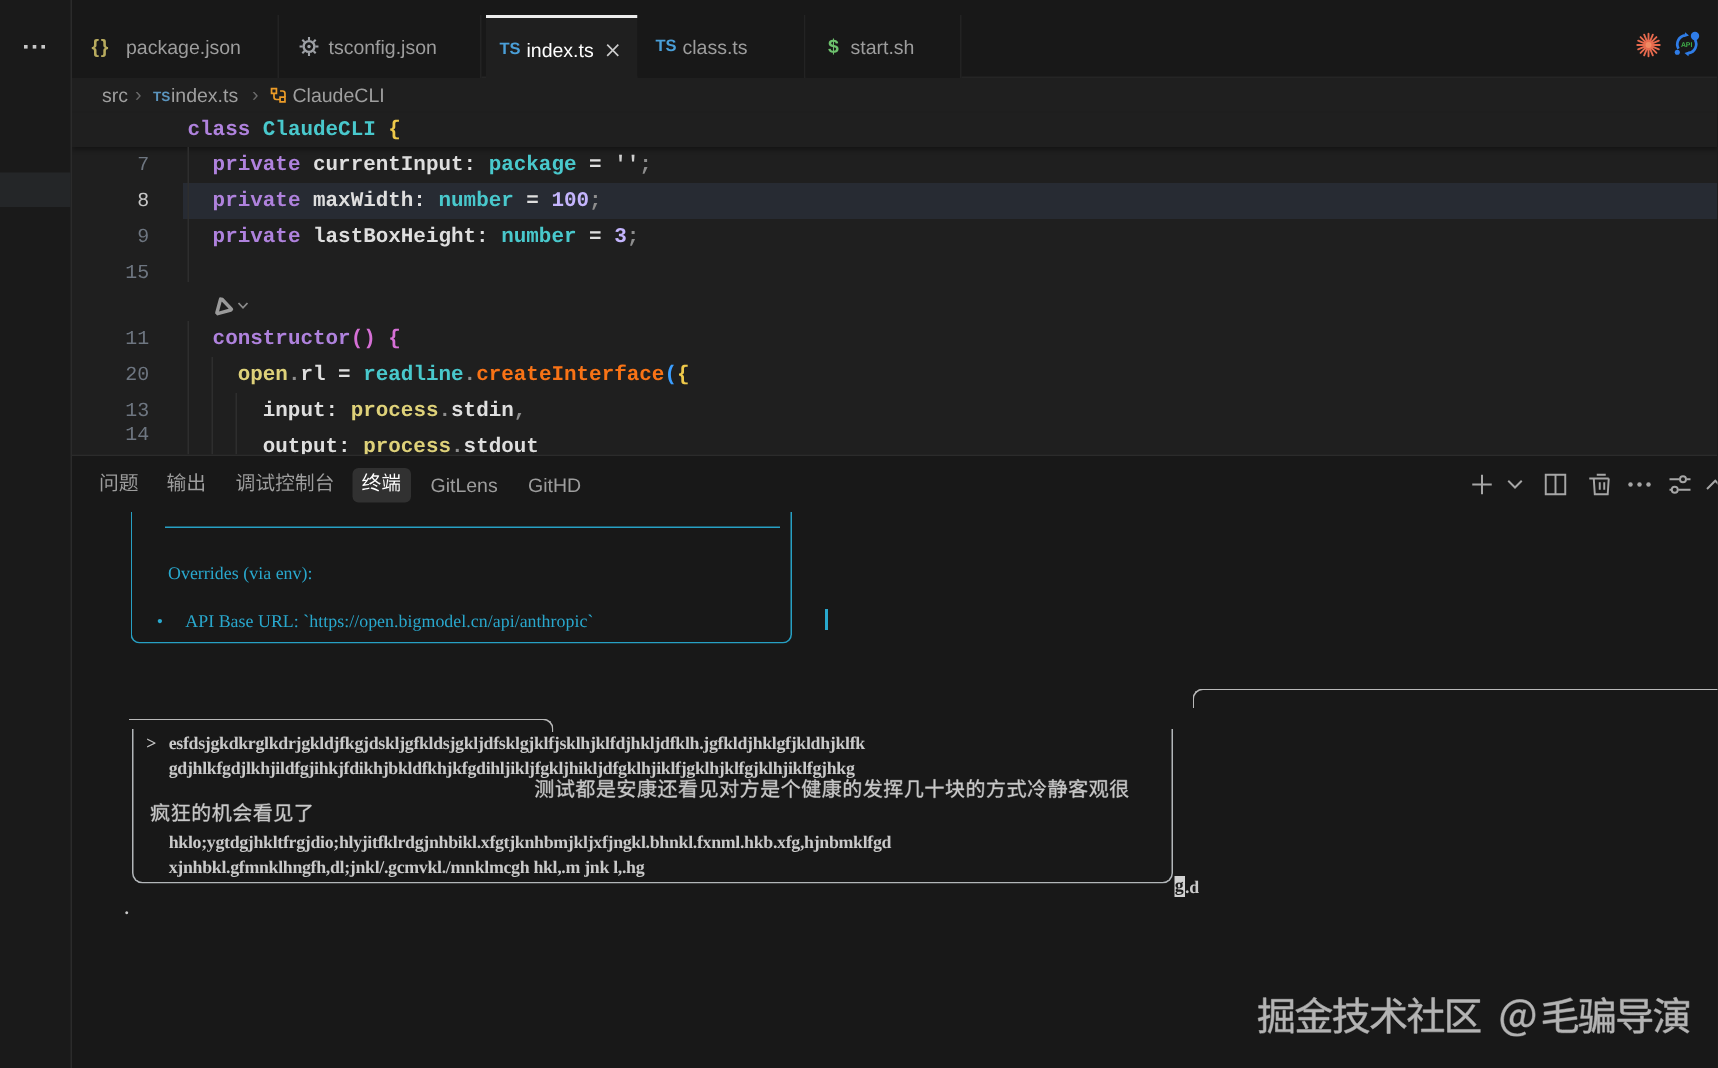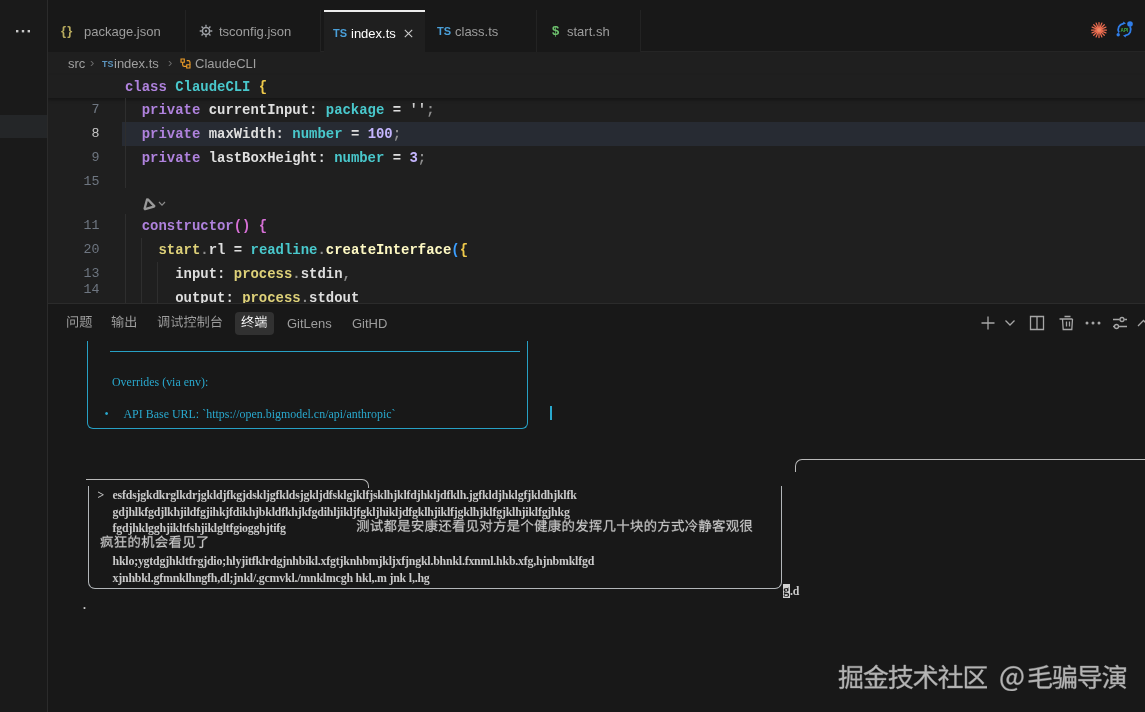--- a/index.html
+++ b/index.html
@@ -14,21 +14,21 @@
 .tab.active{background:#1f1f1f;border-top:2px solid #ececec;color:#fff;border-right:none}
 
 #editor{position:absolute;left:48px;top:52px;width:1097px;height:251px;background:#1f1f1f;overflow:hidden}
 #crumbs{position:absolute;left:0;top:0;width:1097px;height:23px;color:#9f9f9f;font-size:13px}
 #sticky{position:absolute;left:0;top:23px;width:1097px;height:22.5px;background:#1f1f1f;box-shadow:0 2px 3px rgba(0,0,0,.35)}
 #code{position:absolute;left:0;top:45.5px;width:1097px;height:206px}
 .cl{position:absolute;left:77px;white-space:pre;font-family:"Liberation Mono",monospace;font-size:13.95px;font-weight:700;color:#dedede;line-height:24px;height:24px}
 .ln{position:absolute;width:51.5px;text-align:right;color:#6e7681;font-family:"Liberation Mono",monospace;font-size:13.3px;font-weight:400;line-height:24px;height:24px}
 .hl8{position:absolute;left:74px;top:24px;width:1023px;height:24px;background:#272b33}
 .ig{position:absolute;width:1px;background:#2e2e2e}
-.kw{color:#af82dd}.ty{color:#49c8cc}.num{color:#c4b5fd}.pun{color:#8e8e8e}.yel{color:#ded179}.orc{color:#d670d6}.gold{color:#eec94a}.blu{color:#3b9eff}.orn{color:#fef9c3}.wh{color:#dedede}.qt{color:#cfcfcf}
+.kw{color:#af82dd}.ty{color:#49c8cc}.num{color:#c4b5fd}.pun{color:#8e8e8e}.yel{color:#ded179}.orc{color:#d670d6}.gold{color:#eec94a}.blu{color:#3b9eff}.orn{color:#f97316}.wh{color:#dedede}.qt{color:#cfcfcf}
 
 #panel{position:absolute;left:48px;top:303px;width:1097px;height:409px;background:#181818;border-top:1px solid #2b2b2b}
 .ptab{position:absolute;top:12px;color:#9d9d9d;font-size:13px}
 #termpill{position:absolute;left:187px;top:8px;width:39px;height:23px;background:#313131;border-radius:4px}
 
 #term{position:absolute;left:13px;top:37px;width:1097px;height:372px;font-family:Liberation Serif, serif;font-size:11.9px;letter-spacing:-0.21px;font-weight:700;color:#c9c9c9}
 .tl{position:absolute;white-space:pre;line-height:14px}
 .cyan{color:#29a8cd;font-weight:400;font-size:11.9px;letter-spacing:0.03px}
 #box1{position:absolute;left:26px;top:0px;width:441px;height:88px;border-left:1px solid #27a0c4;border-right:1px solid #27a0c4;border-bottom:1px solid #27a0c4;border-radius:0 0 6px 6px}
 #div1{position:absolute;left:49px;top:10px;width:410px;height:1px;background:#27a0c4}
@@ -124,21 +124,21 @@
     <div class="cl" style="top:48px">  <span class="kw">private</span> lastBoxHeight<span class="wh">:</span> <span class="ty">number</span> <span class="wh">=</span> <span class="num">3</span><span class="pun">;</span></div>
     <svg class="abs" style="left:93px;top:99px" width="15" height="14" viewBox="0 0 16 15">
           <g transform="rotate(-12 8 8)" fill="none" stroke="#9a9a9a" stroke-width="2.5" stroke-linecap="round">
             <path d="M8.6 2.7L13.7 11M7.6 2.4L3 11.4M3.4 12.1l9.7-.6"></path>
           </g>
         </svg>
     <svg class="abs" style="left:110px;top:103px" width="8" height="6" viewBox="0 0 8 6">
           <path fill="none" stroke="#8a8a8a" stroke-width="1.2" d="M1 1l3 3.2L7 1"></path>
         </svg>
     <div class="cl" style="top:116px">  <span class="kw">constructor</span><span class="orc">()</span> <span class="orc">{</span></div>
-    <div class="cl" style="top:140px">    <span class="yel">start</span><span class="pun">.</span>rl <span class="wh">=</span> <span class="ty">readline</span><span class="pun">.</span><span class="orn">createInterface</span><span class="blu">(</span><span class="gold">{</span></div>
+    <div class="cl" style="top:140px">    <span class="yel">open</span><span class="pun">.</span>rl <span class="wh">=</span> <span class="ty">readline</span><span class="pun">.</span><span class="orn">createInterface</span><span class="blu">(</span><span class="gold">{</span></div>
     <div class="cl" style="top:188px">      output<span class="wh">:</span> <span class="yel">process</span><span class="pun">.</span>stdout</div>
     <div class="cl" style="top:164px">      input<span class="wh">:</span> <span class="yel">process</span><span class="pun">.</span>stdin<span class="pun">,</span></div>
   </div>
 </div>
 <div id="panel">
   <div id="termpill"></div>
   <span class="ptab" style="left:239px">GitLens</span>
   <span class="ptab" style="left:304px">GitHD</span>
   <svg class="abs" style="left:930px;top:9px" width="220" height="20" viewBox="0 0 220 20">
         <g stroke="#a6a6a6" stroke-width="1.3" fill="none">
@@ -161,21 +161,20 @@
     <div class="tl cyan" style="left:51px;top:34px">Overrides (via env):</div>
     <div class="tl cyan" style="left:43.5px;top:66px">•</div>
     <div class="tl cyan" style="left:62.5px;top:66px">API Base URL: `https://open.bigmodel.cn/api/anthropic`</div>
     <div id="cursb"></div>
     <div id="cornerR"></div>
     <div id="corner2"></div>
     <div id="box2"></div>
     <div class="tl" style="left:36.5px;top:147px">&gt;</div>
     <div class="tl" style="left:51.5px;top:163.5px">gdjhlkfgdjlkhjildfgjihkjfdikhjbkldfkhjkfgdihljikljfgkljhikljdfgklhjiklfjgklhjklfgjklhjiklfgjhkg</div>
     <div class="tl" style="left:51.5px;top:147px">esfdsjgkdkrglkdrjgkldjfkgjdskljgfkldsjgkljdfsklgjklfjsklhjklfdjhkljdfklh.jgfkldjhklgfjkldhjklfk</div>
-    <div class="tl" style="left:51.5px;top:180px">fgdjhklgghjikltfshjiklgltfgiogghjtifg</div>
     <div class="tl" style="left:51.5px;top:213px">hklo;ygtdgjhkltfrgjdio;hlyjitfklrdgjnhbikl.xfgtjknhbmjkljxfjngkl.bhnkl.fxnml.hkb.xfg,hjnbmklfgd</div>
     <div class="tl" style="left:51.5px;top:229.5px">xjnhbkl.gfmnklhngfh,dl;jnkl/.gcmvkl./mnklmcgh hkl,.m jnk l,.hg</div>
     <div id="curblk">g</div>
     <div class="tl" style="left:729px;top:243px">.d</div>
     <div class="tl" style="left:22px;top:257px">.</div>
   </div>
 </div>
 <div id="abar">
       <div class="hov"></div>
       <svg class="abs" style="left:16px;top:29px" width="16" height="4" viewBox="0 0 16 4">

